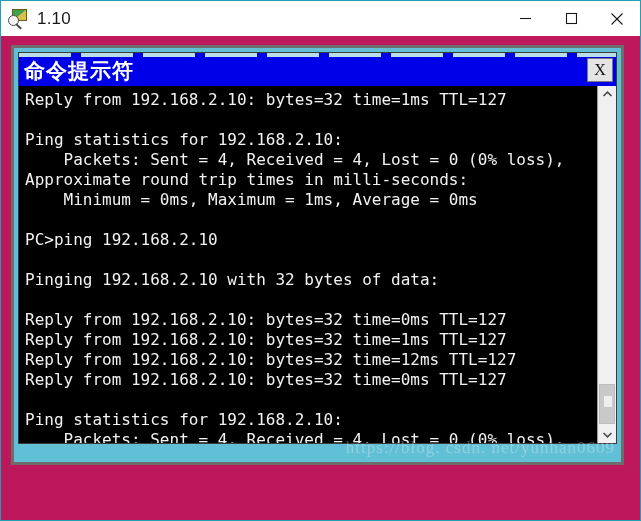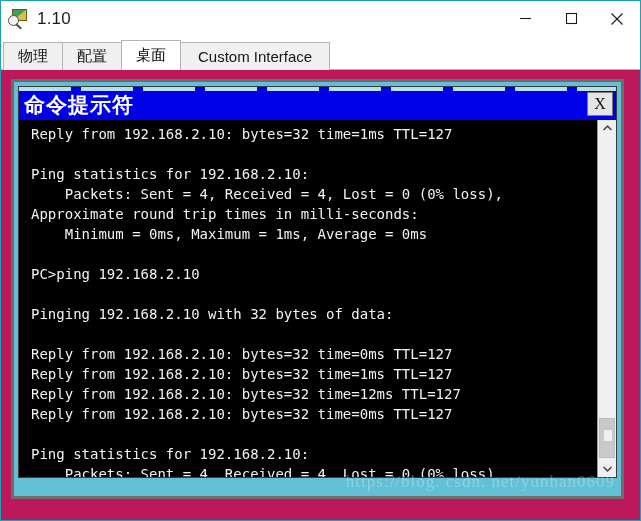--- a/index.html
+++ b/index.html
@@ -223,24 +223,24 @@
   
   #term-body {
     flex: 1 1 auto;
     display: flex;
     min-height: 0;
     background: #000000;
   }
   #term-output {
     flex: 1 1 auto;
     overflow: hidden;
-    padding: 4px 0 0 12px;
+    padding: 4px 0 0 6px;
     color: #f2f2f2;
     font-family: "DejaVu Sans Mono", "Liberation Mono", monospace;
-    font-size: 14px;
+    font-size: 16px;
     line-height: 20px;
     white-space: pre;
     letter-spacing: 0px;
   }
   #term-output .line { height: 20px; }
 
   
   #term-scrollbar {
     width: 18px;
     min-width: 18px;
@@ -323,26 +323,20 @@
       </div>
       <div class="winbtn">
         <svg width="14" height="14" viewBox="0 0 14 14" aria-hidden="true">
           <line x1="1.5" y1="1.5" x2="12.5" y2="12.5" stroke="#1a1a1a" stroke-width="1.1"></line>
           <line x1="12.5" y1="1.5" x2="1.5" y2="12.5" stroke="#1a1a1a" stroke-width="1.1"></line>
         </svg>
       </div>
     </div>
   </div>
 
-  <div id="tabstrip">
-    <div class="tab cjk">物理</div>
-    <div class="tab cjk">配置</div>
-    <div class="tab cjk active">桌面</div>
-    <div class="tab wide">Custom Interface</div>
-  </div>
 
   <div id="desktop-panel">
 
     <div id="terminal-window">
 
       <div id="terminal-inner">
 
         <div id="term-titlebar">
           <div id="term-title-grip"></div>
           <div id="term-title-text">命令提示符</div>

